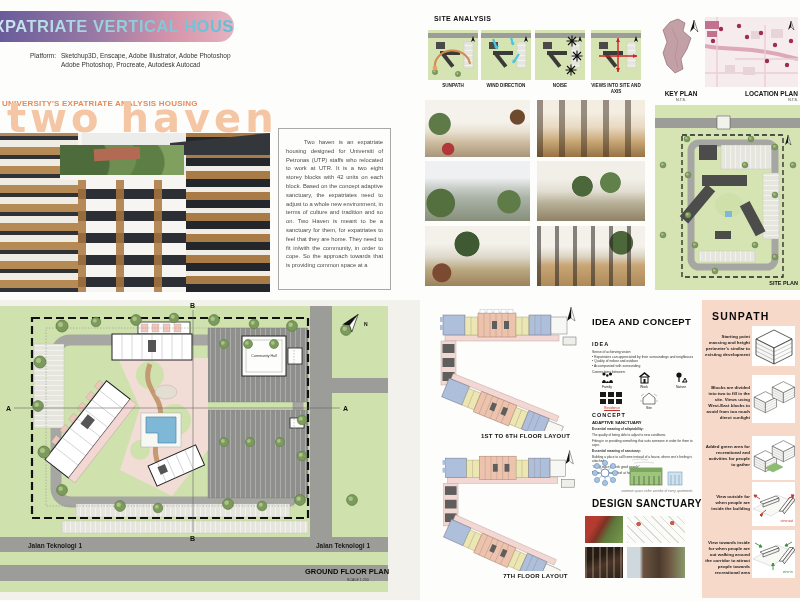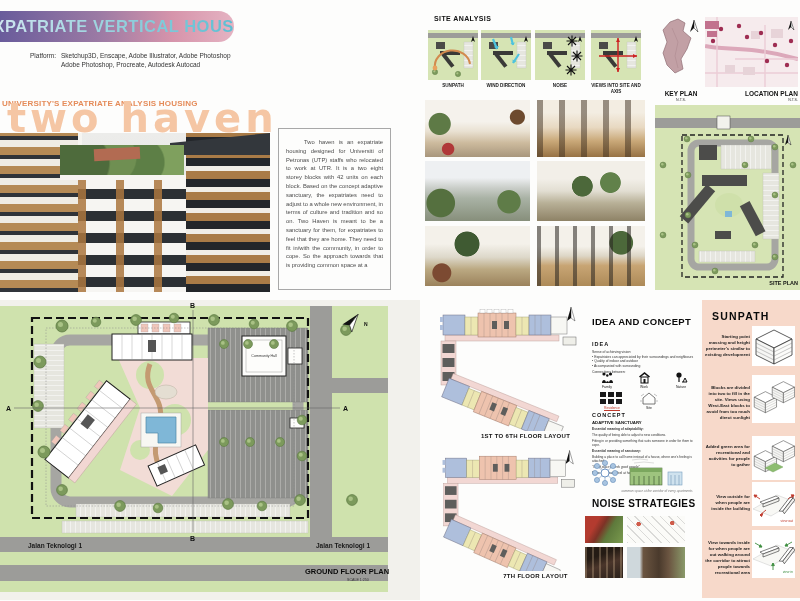--- a/index.html
+++ b/index.html
@@ -612,21 +612,21 @@
         <circle cx="5" cy="8" r="2.6"></circle>
     </g>
     <rect x="38" y="10" width="32" height="17" fill="#9ec47e" stroke="#4a6a3a" stroke-width="0.6"></rect>
     <rect x="38" y="10" width="32" height="4" fill="#7ba75e"></rect>
     <path d="M42,27 V18 M47,27 V18 M52,27 V18 M57,27 V18 M62,27 V18 M67,27 V18" stroke="#3f5c33" stroke-width="0.7"></path>
     <rect x="76" y="14" width="14" height="13" fill="#cfe2ee" stroke="#7aa0c0" stroke-width="0.6"></rect>
     <path d="M79,27 V17 M83,27 V17 M87,27 V17" stroke="#5e86a8" stroke-width="0.5"></path>
   </svg>
   <div class="abs diag-cap">common space at the corridor of every apartments</div>
 
-  <div class="abs ds-title">NOISE STRATEGIES</div>
+  <div class="abs ds-title">DESIGN SANCTUARY</div>
   <div class="abs thumb d1" style="left:585px;top:516px;width:38px;height:27px"></div>
   <div class="abs thumb d2" style="left:627px;top:516px;width:58px;height:27px"></div>
   <div class="abs thumb d3" style="left:585px;top:547px;width:38px;height:31px"></div>
   <div class="abs thumb d4" style="left:627px;top:547px;width:58px;height:31px"></div>
 
   <div class="abs massing"></div>
   <div class="abs ms-title">SUNPATH</div>
 
   <div class="abs ms-text" style="top:334px">Starting point massing and height perimeter's similar to existing development</div>
   <div class="abs ms-box" style="top:326px;height:40px">

